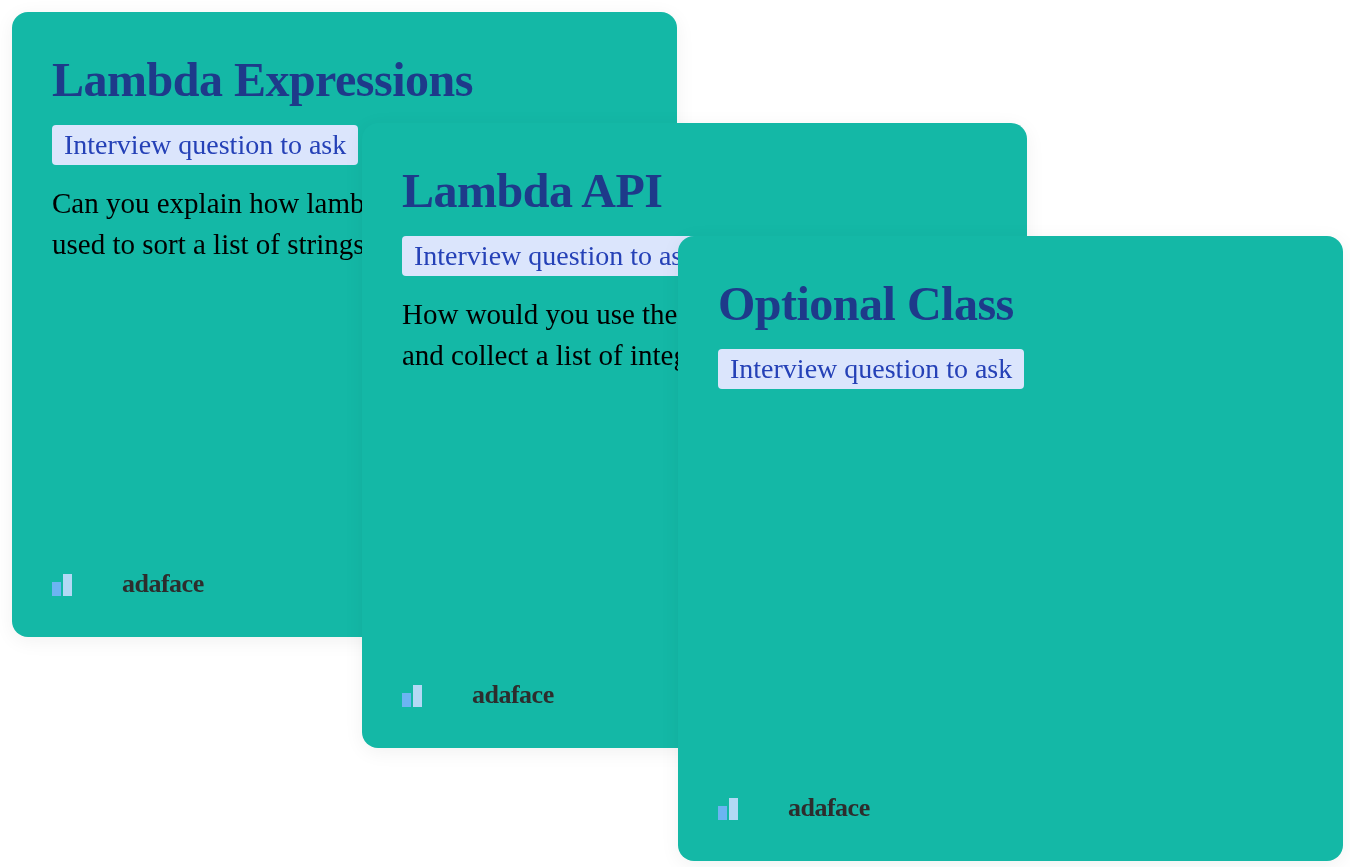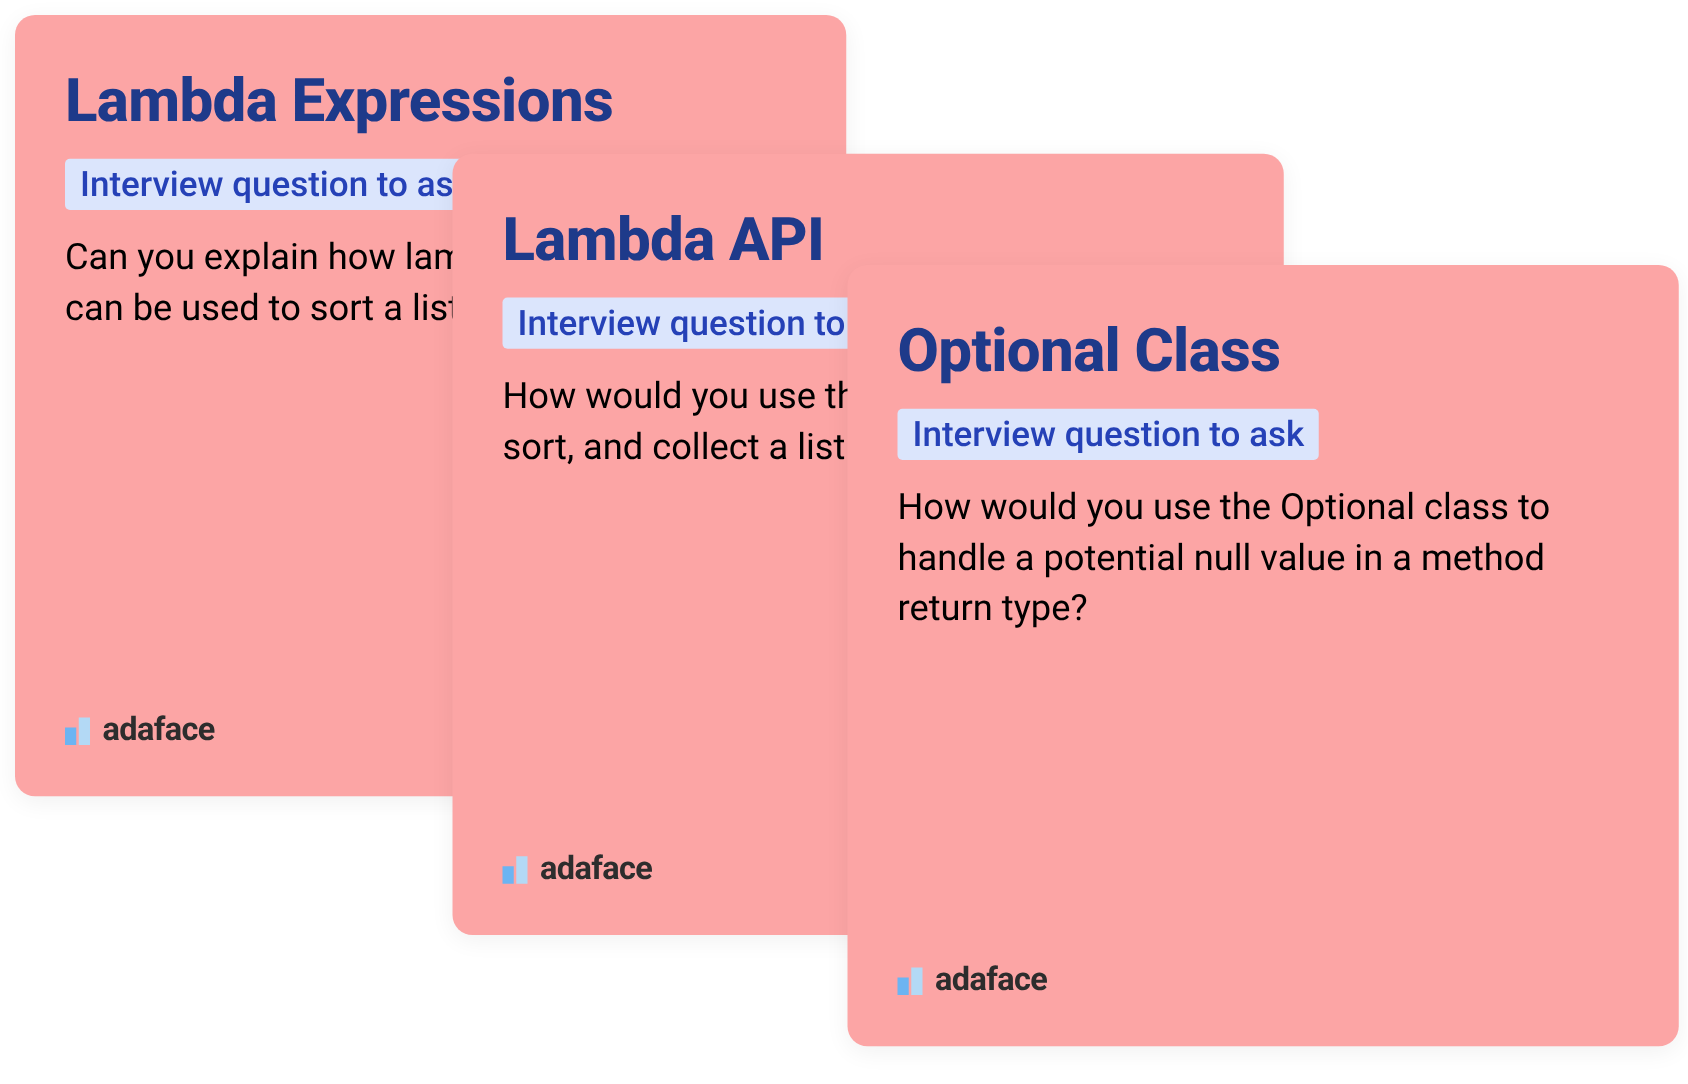--- a/index.html
+++ b/index.html
@@ -10,42 +10,43 @@
     body {
       font-family: -apple-system, BlinkMacSystemFont, 'Segoe UI', Roboto, Helvetica, Arial, sans-serif;
       background: #ffffff;
       width: 1350px;
       height: 867px;
       position: relative;
       overflow: hidden;
     }
     .card {
       position: absolute;
-      background: #fca5a5;
+      background: #14b8a6;
       border-radius: 16px;
       padding: 40px 40px 30px 40px;
       box-shadow: 0 4px 20px rgba(0,0,0,0.06);
+      font-family: Liberation Serif, serif;
     }
     .card-1 {
       left: 12px;
       top: 12px;
       width: 665px;
       height: 625px;
       z-index: 1;
     }
     .card-2 {
       left: 362px;
       top: 123px;
       width: 665px;
       height: 625px;
       z-index: 2;
     }
     .card-3 {
       left: 678px;
-      top: 212px;
+      top: 236px;
       width: 665px;
       height: 625px;
       z-index: 3;
     }
     .card-title {
       font-size: 48px;
       font-weight: 800;
       color: #1e3a8a;
       margin-bottom: 18px;
       letter-spacing: -0.5px;
@@ -88,20 +89,21 @@
     .logo-bar-right {
       width: 9px;
       height: 22px;
       background: #b3d9f5;
     }
     .logo-text {
       font-size: 26px;
       font-weight: 700;
       color: #2d2d2d;
       letter-spacing: -0.5px;
+      margin-left: 40px;
     }
   </style>
 </head>
 <body>
 
 <div class="card card-1">
   <h2 class="card-title">Lambda Expressions</h2>
   <div class="badge">Interview question to ask</div>
   <p class="question-text">Can you explain how lambda expressions can be used to sort a list of strings in Java 8?</p>
   <div class="logo-wrap">
@@ -122,21 +124,20 @@
       <div class="logo-bar-left"></div>
       <div class="logo-bar-right"></div>
     </div>
     <span class="logo-text">adaface</span>
   </div>
 </div>
 
 <div class="card card-3">
   <h2 class="card-title">Optional Class</h2>
   <div class="badge">Interview question to ask</div>
-  <p class="question-text">How would you use the Optional class to handle a potential null value in a method return type?</p>
   <div class="logo-wrap">
     <div class="logo-icon">
       <div class="logo-bar-left"></div>
       <div class="logo-bar-right"></div>
     </div>
     <span class="logo-text">adaface</span>
   </div>
 </div>
 
 </body></html>

